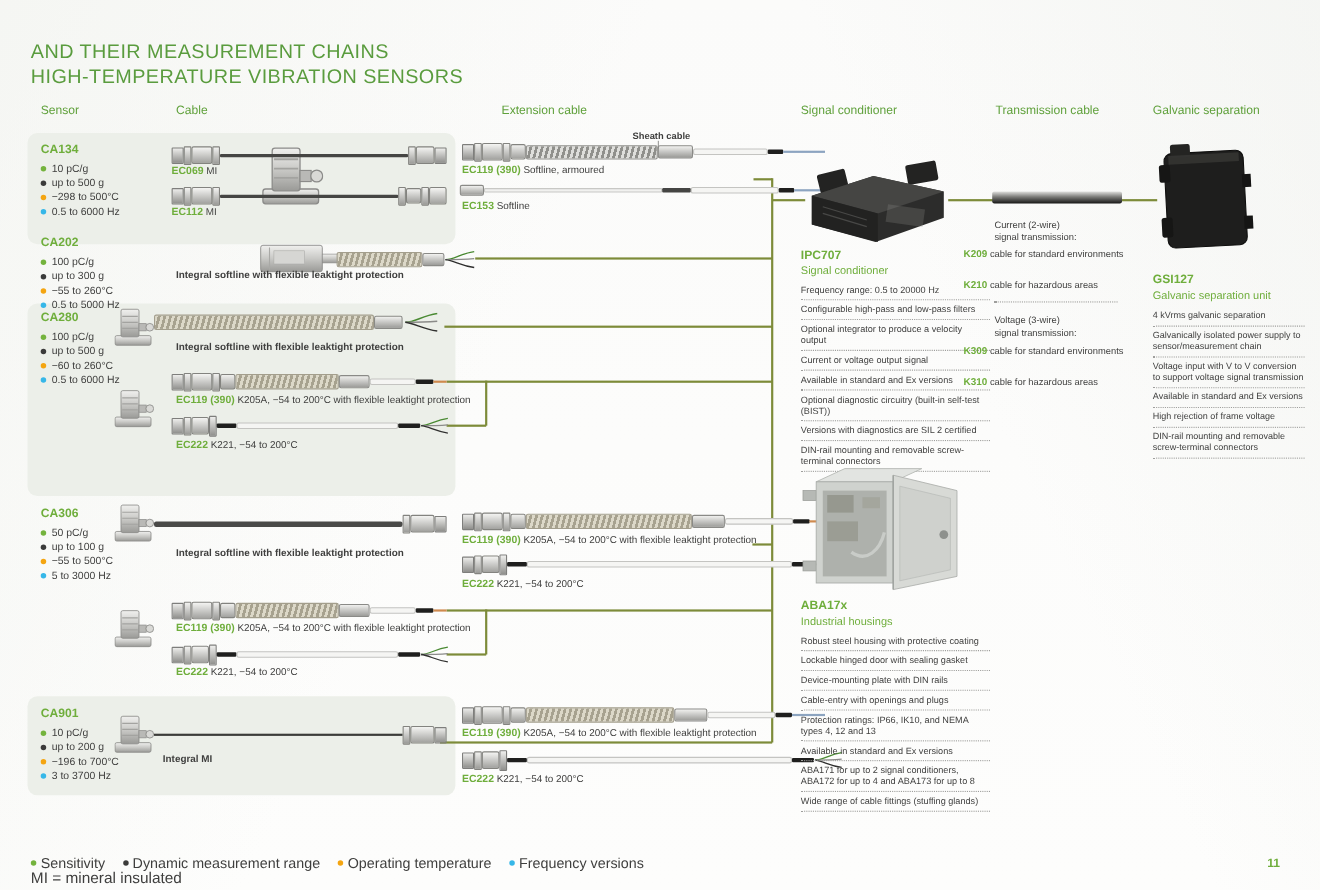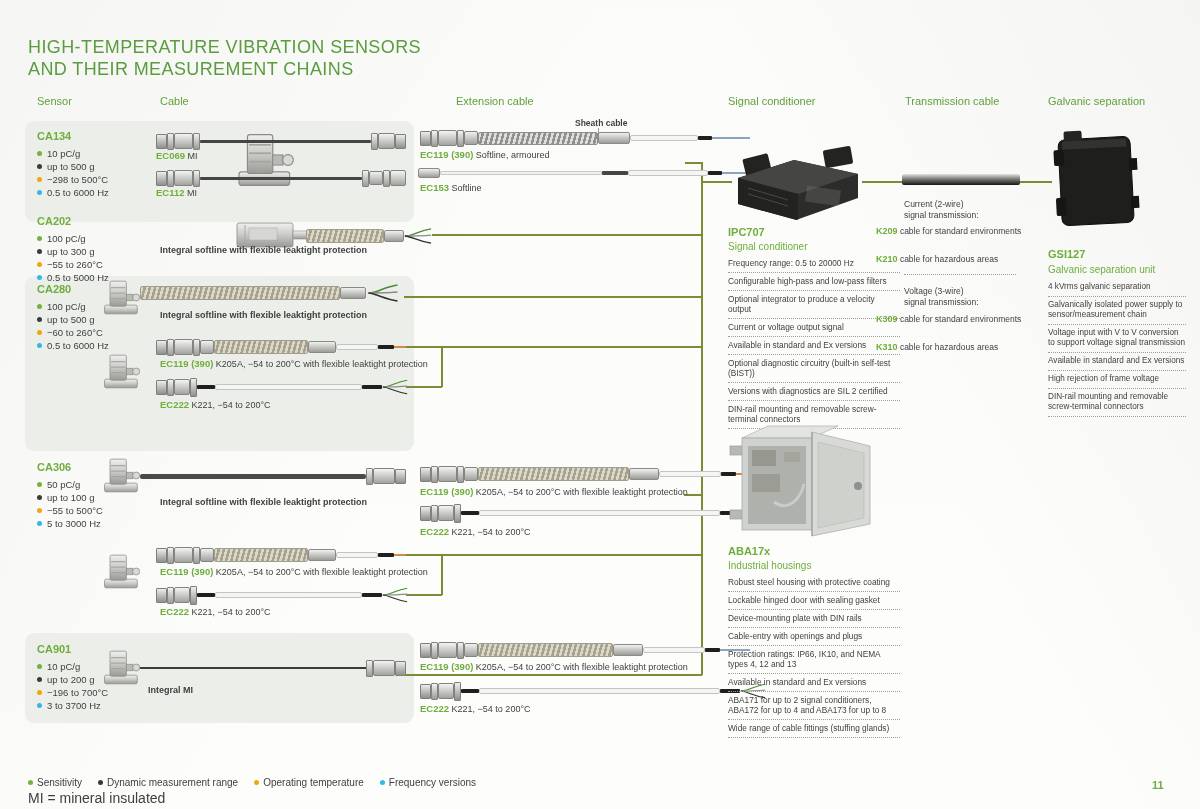--- a/index.html
+++ b/index.html
@@ -37,21 +37,21 @@
   .cylS{width:12px;height:12px;background:linear-gradient(180deg,#f0f0ee,#a2a29f);border:1px solid #83837f;border-radius:2px;}
   .dline{height:3px;background:#454543;border-radius:1px;}
   .braidb{height:12px;border-radius:2px;background:repeating-linear-gradient(105deg,#dcd8c8 0 2.5px,#a7a28f 2.5px 5px);border:1px solid #a39e8c;}
   .braidg{height:11px;border-radius:2px;background:repeating-linear-gradient(105deg,#dededb 0 2.5px,#90908c 2.5px 5px);border:1px solid #8f8f8b;}
   .sleeve{height:10px;background:linear-gradient(180deg,#f0f0ee,#9c9c99);border:1px solid #8a8a87;border-radius:2px;}
   .wcable{height:4px;background:#f5f5f3;border:1px solid #c4c4c1;border-radius:2px;}
   .wthin{height:2px;background:#f1f1ef;border:1px solid #c8c8c5;border-radius:1px;}
   .btip{height:4px;background:#1f1f1e;border-radius:1px;}
   .otip{height:2px;background:#cf8a4e;}
   .butip{height:2px;background:#8ca4c0;}
-  .legend{display:flex;gap:16px;align-items:flex-end;font-size:10px;color:#3f3f3e;}
+  .legend{display:flex;gap:16px;align-items:flex-end;font-size:13px;color:#3f3f3e;}
   .legend .it{display:flex;align-items:center;gap:4px;}
   .pagenum{font-size:11px;font-weight:bold;color:#6fae3c;}
 </style>
 </head>
 <body>
 
 <div class="page">
 
   <svg width="0" height="0" style="position:absolute">
     <defs>
@@ -77,22 +77,22 @@
       </g>
       <g id="splay3" fill="none" stroke-width="1.4">
         <path d="M1,9 C10,9 16,3 30,1" stroke="#4a8a33"></path>
         <path d="M1,9 C10,9 18,9 30,8" stroke="#8b8b89"></path>
         <path d="M1,9 C10,10 16,15 30,17" stroke="#30302f"></path>
       </g>
     </defs>
   </svg>
 
   <div class="abs title" style="left:28px;top:36px;">
+    <div>AND THEIR MEASUREMENT CHAINS</div>
     <div>HIGH-TEMPERATURE VIBRATION SENSORS</div>
-    <div>AND THEIR MEASUREMENT CHAINS</div>
   </div>
 
   <div class="abs colhead" style="left:37px;top:95px;">Sensor</div>
   <div class="abs colhead" style="left:160px;top:95px;">Cable</div>
   <div class="abs colhead" style="left:420px;top:95px;padding-left:36px;">Extension cable</div>
   <div class="abs colhead" style="left:728px;top:95px;">Signal conditioner</div>
   <div class="abs colhead" style="left:905px;top:95px;">Transmission cable</div>
   <div class="abs colhead" style="left:1048px;top:95px;">Galvanic separation</div>
 
   <div class="panel" style="top:121px;height:101px;"></div>

